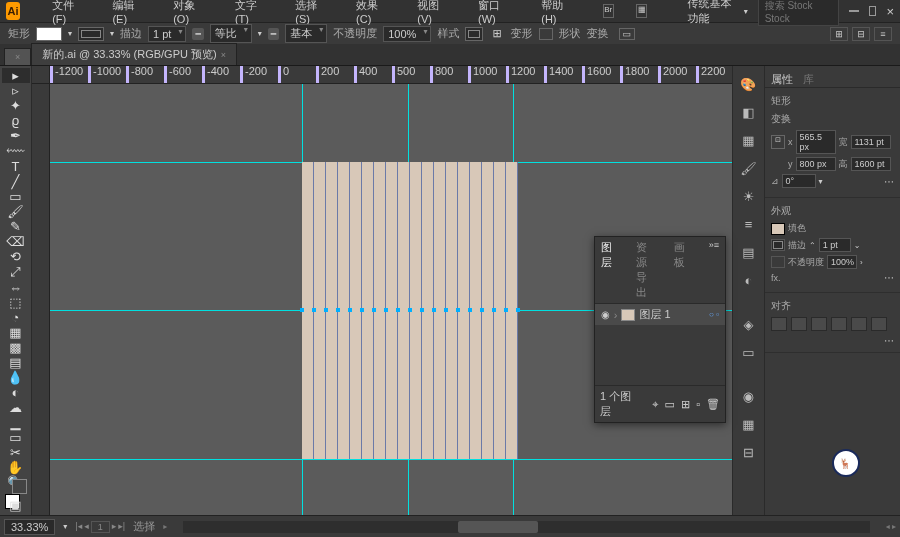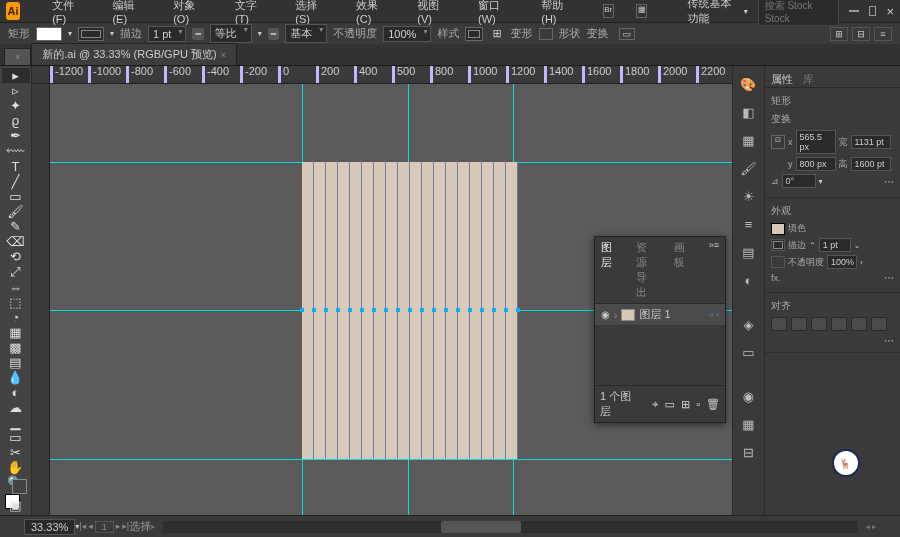--- a/index.html
+++ b/index.html
@@ -60,21 +60,21 @@
 .floating{position:absolute;top:236px;left:594px;width:132px;background:#3a3a3a;border:1px solid #222;box-shadow:0 2px 8px rgba(0,0,0,.5);font-size:10px}
 .floating .ftabs{display:flex;gap:24px;padding:3px 6px;border-bottom:1px solid #2a2a2a}
 .floating .ftabs .ft{color:#888}
 .floating .ftabs .ft.a{color:#eee}
 .floating .lrow{display:flex;align-items:center;gap:4px;padding:3px 6px;background:#4a4a4a}
 .floating .lrow .eye{font-size:10px}
 .floating .lrow .thumb{width:14px;height:12px;background:#d8c8b8;border:1px solid #888}
 .floating .body{height:60px}
 .floating .ffoot{display:flex;align-items:center;gap:6px;padding:3px 5px;border-top:1px solid #2a2a2a;color:#999;font-size:9px}
 .floating .ffoot .sp{flex:1}
-.statusbar{position:absolute;bottom:0;left:0;right:0;height:22px;background:#3a3a3a;border-top:1px solid #222;display:flex;align-items:center;padding:0 24px;font-size:10px}
+.statusbar{position:absolute;bottom:0;left:0;right:0;height:22px;background:#3a3a3a;border-top:1px solid #222;display:flex;align-items:center;padding:0 4px;gap:8px;font-size:10px}
 .statusbar .zoom{background:#2a2a2a;border:1px solid #555;padding:1px 6px}
 .statusbar .nav{display:flex;gap:2px}
 .statusbar .nav span{color:#888;font-size:9px}
 .statusbar .scrollh{flex:1;height:12px;background:#2e2e2e;position:relative;margin:0 8px}
 .statusbar .scrollh .thumb{position:absolute;left:40%;width:80px;height:100%;background:#555;border-radius:2px}
 .deer{position:absolute;right:40px;bottom:60px;width:28px;height:28px;border-radius:50%;background:#fff;border:2px solid #1a2a5a;display:flex;align-items:center;justify-content:center;font-size:10px}
 </style>
 </head>
 <body>
 

